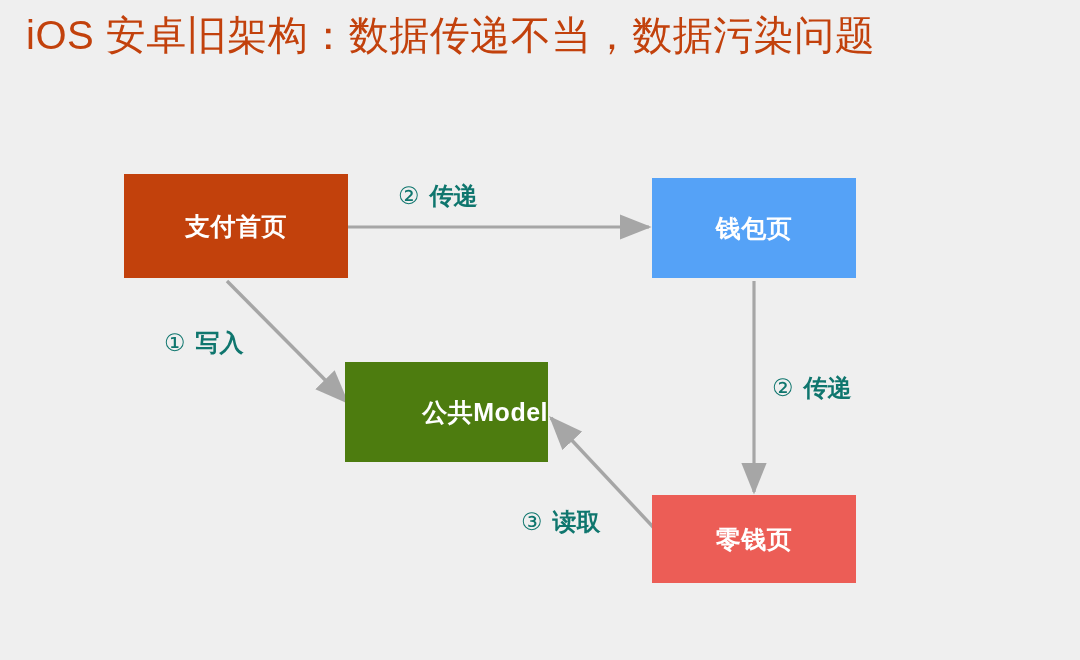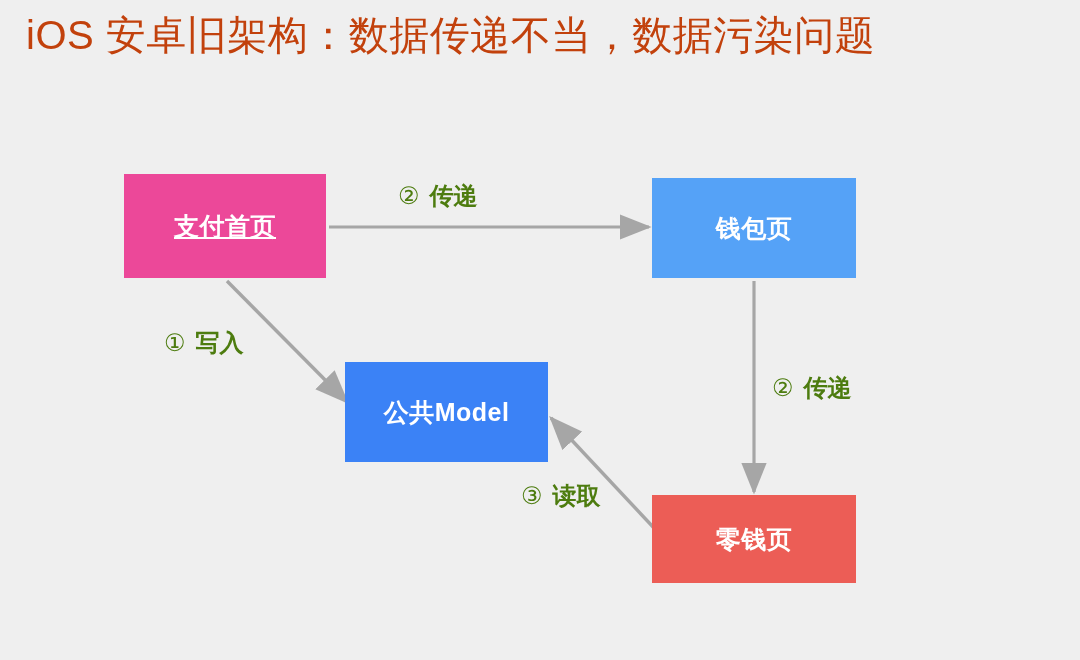--- a/index.html
+++ b/index.html
@@ -45,72 +45,72 @@
     justify-content: center;
     color: #ffffff;
     font-size: 25px;
     font-weight: 700;
     letter-spacing: 0.5px;
     box-sizing: border-box;
   }
   #node-pay-home {
     left: 124px;
     top: 174px;
-    width: 202px;
+    width: 224px;
     height: 104px;
-    background: #ec4899;
-    text-decoration: underline;
+    background: #c2410c;
   }
   #node-wallet {
     left: 652px;
     top: 178px;
     width: 204px;
     height: 100px;
     background: #55A2F7;
   }
   #node-model {
     left: 345px;
     top: 362px;
     width: 203px;
     height: 100px;
-    background: #3b82f6;
+    background: #4d7c0f;
+    justify-content: flex-end;
   }
   #node-change {
     left: 652px;
     top: 495px;
     width: 204px;
     height: 88px;
     background: #EC5D56;
   }
   .edge-label {
     position: absolute;
     font-size: 24px;
     font-weight: 700;
-    color: #4d7c0f;
+    color: #0f766e;
     white-space: nowrap;
   }
   .edge-label .num {
     font-weight: 400;
     margin-right: 10px;
   }
   #label-transfer-top {
     left: 398px;
     top: 180px;
   }
   #label-write {
     left: 164px;
     top: 327px;
   }
   #label-transfer-right {
     left: 772px;
     top: 372px;
   }
   #label-read {
     left: 521px;
-    top: 480px;
+    top: 506px;
   }
 </style>
 </head>
 <body>
 
 <div id="page">
 
   <div id="title">iOS 安卓旧架构：数据传递不当，数据污染问题</div>
 
   <svg id="canvas" viewBox="0 0 1080 660" xmlns="http://www.w3.org/2000/svg">

